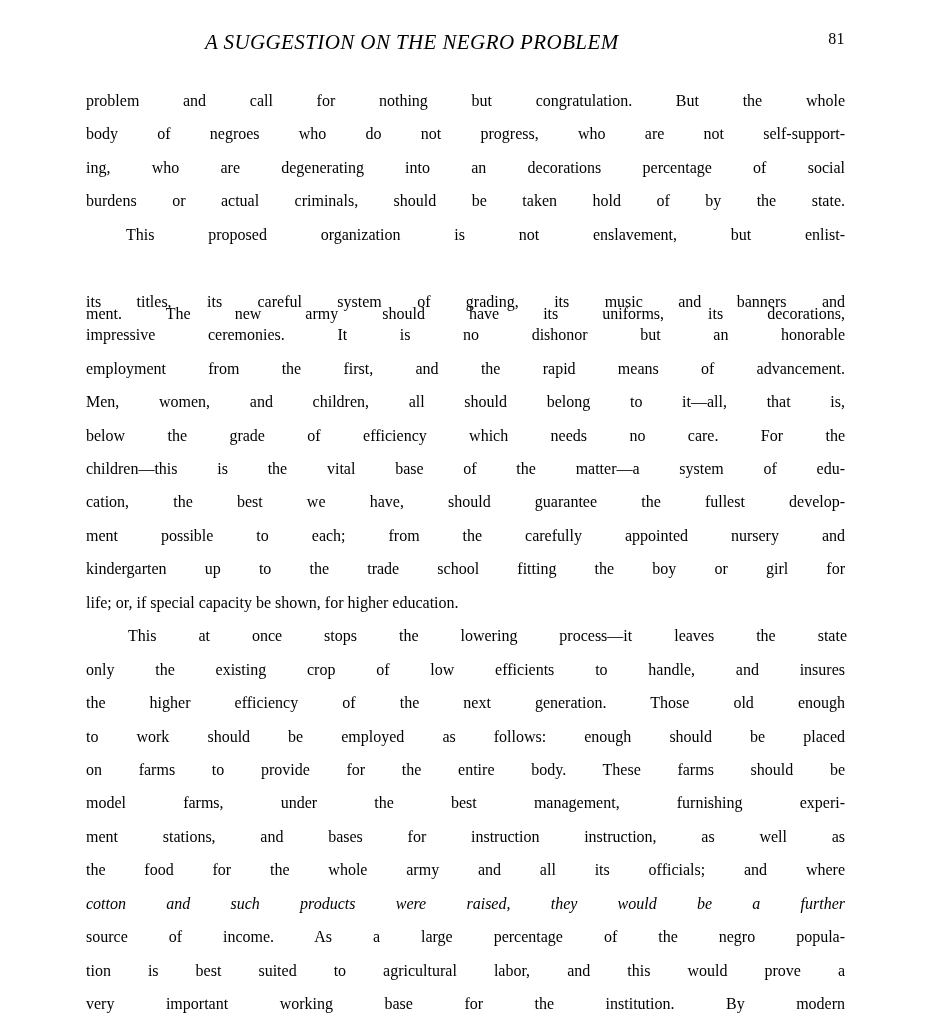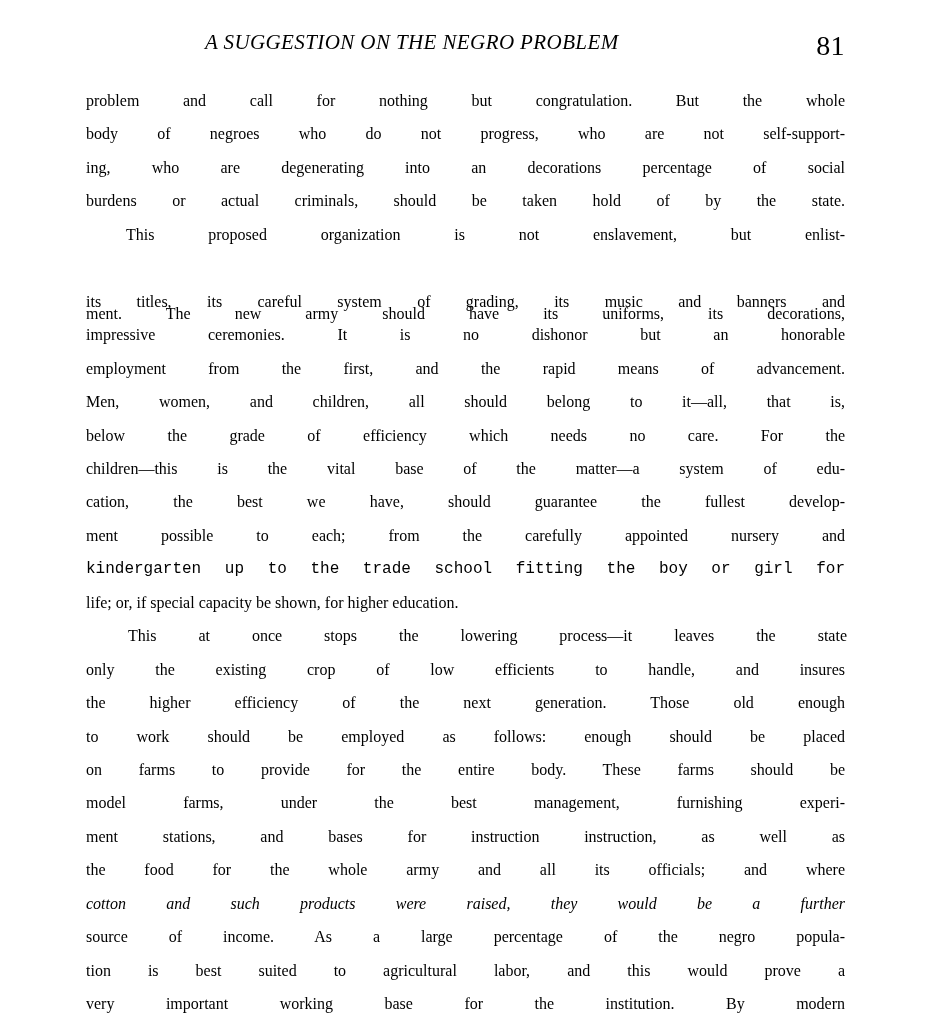--- a/index.html
+++ b/index.html
@@ -7,21 +7,21 @@
   .page {
     position: absolute; left: 0; top: 0; width: 938px; height: 1023px;
     background: #ffffff; color: #000000;
     font-family: "Liberation Serif", "DejaVu Serif", serif;
   }
   .running-head {
     position: absolute; top: 30px; left: 205px; width: 640px; height: 30px;
     font-style: italic; font-size: 21px; letter-spacing: 0.4px;
   }
   .running-head .title { position: absolute; left: 0; top: 0; }
-  .running-head .pagenum { position: absolute; right: 0; top: 0; font-style: normal; font-size: 28px; }
+  .running-head .pagenum { position: absolute; right: 0; top: 0; font-style: normal; font-size: 16px; }
   .body-text { position: absolute; left: 0; top: 84px; width: 938px; }
   .line {
     position: absolute; height: 34px; line-height: 34px;
     font-size: 16px; white-space: nowrap;
     text-align: justify; text-align-last: justify;
   }
   .line.last { text-align-last: left; }
 </style>
 </head>
 <body>
@@ -39,21 +39,21 @@
       <div class="line" style="left: 126px; width: 719px; top: 133.8px;">This proposed organization is not enslavement, but enlist-</div>
       <div class="line" style="left: 86px; width: 759px; top: 165px; margin-top: 48px;">ment.  The new army should have its uniforms, its decorations,</div>
       <div class="line" style="left: 86px; width: 759px; top: 200.7px;">its titles, its careful system of grading, its music and banners and</div>
       <div class="line" style="left: 86px; width: 759px; top: 234.15px;">impressive ceremonies.  It is no dishonor but an honorable</div>
       <div class="line" style="left: 86px; width: 759px; top: 267.6px;">employment from the first, and the rapid means of advancement.</div>
       <div class="line" style="left: 86px; width: 759px; top: 301.05px;">Men, women, and children, all should belong to it—all, that is,</div>
       <div class="line" style="left: 86px; width: 759px; top: 334.5px;">below the grade of efficiency which needs no care.  For the</div>
       <div class="line" style="left: 86px; width: 759px; top: 367.95px;">children—this is the vital base of the matter—a system of edu-</div>
       <div class="line" style="left: 86px; width: 759px; top: 401.4px;">cation, the best we have, should guarantee the fullest develop-</div>
       <div class="line" style="left: 86px; width: 759px; top: 434.85px;">ment possible to each; from the carefully appointed nursery and</div>
-      <div class="line" style="left: 86px; width: 759px; top: 468.3px; font-family: Liberation Mono, monospace;">kindergarten up to the trade school fitting the boy or girl for</div>
+      <div class="line" style="left: 86px; width: 759px; top: 468.3px;">kindergarten up to the trade school fitting the boy or girl for</div>
       <div class="line last" style="left: 86px; width: 759px; top: 501.75px;">life; or, if special capacity be shown, for higher education.</div>
       <div class="line" style="left: 128px; width: 719px; top: 535.2px;">This at once stops the lowering process—it leaves the state</div>
       <div class="line" style="left: 86px; width: 759px; top: 568.65px;">only the existing crop of low efficients to handle, and insures</div>
       <div class="line" style="left: 86px; width: 759px; top: 602.1px;">the higher efficiency of the next generation.  Those old enough</div>
       <div class="line" style="left: 86px; width: 759px; top: 635.55px;">to work should be employed as follows: enough should be placed</div>
       <div class="line" style="left: 86px; width: 759px; top: 669px;">on farms to provide for the entire body.  These farms should be</div>
       <div class="line" style="left: 86px; width: 759px; top: 702.45px;">model farms, under the best management, furnishing experi-</div>
       <div class="line" style="left: 86px; width: 759px; top: 735.9px;">ment stations, and bases for instruction instruction, as well as</div>
       <div class="line" style="left: 86px; width: 759px; top: 769.35px;">the food for the whole army and all its officials; and where</div>
       <div class="line" style="left: 86px; width: 759px; top: 802.8px; font-style: italic;">cotton and such products were raised, they would be a further</div>

